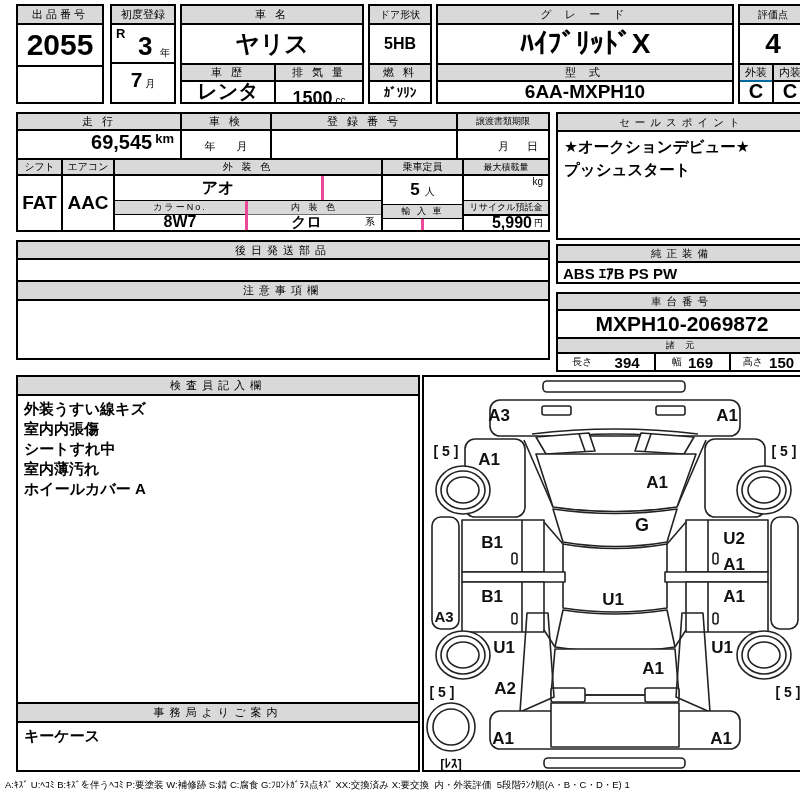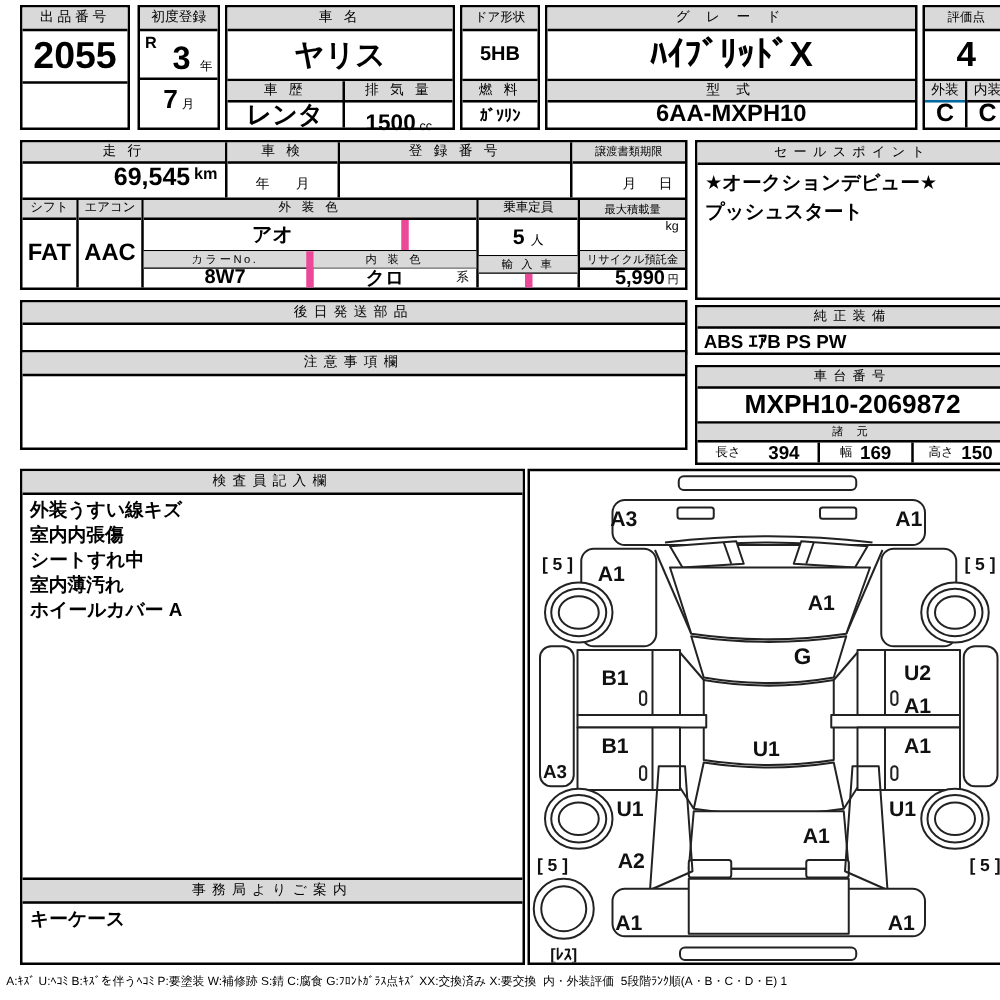--- a/index.html
+++ b/index.html
@@ -13,21 +13,21 @@
   .hdr.tight{letter-spacing:0;}.hdr.t10{font-size:10px;letter-spacing:0;}
   .hdr.t9{font-size:9px;letter-spacing:0;}.hdr.wide{letter-spacing:5px;}
   .row{display:flex;flex-direction:row;}
   .col{display:flex;flex-direction:column;}
   .c{display:flex;align-items:center;justify-content:center;}
   .e{display:flex;align-items:flex-start;justify-content:flex-end;}
   .b{font-weight:bold;}
   .f1{flex:1;min-height:0;min-width:0;}
   .br{border-right:2px solid #000;}
   .bb{border-bottom:2px solid #000;}
-  .br1{border-right:6px solid #ec4899;}
+  .br1{border-right:3px solid #ec4899;}
   .bb1{border-bottom:1px solid #000;}
   .rel{position:relative;}
   .lines{padding:3px 6px;font-weight:bold;font-size:15px;line-height:20px;}
   #legend{position:absolute;left:5px;top:779px;width:792px;font-size:9.5px;white-space:pre;letter-spacing:0;}
   svg text{font-family:"Liberation Sans","DejaVu Sans",sans-serif;font-weight:bold;fill:#111;}
   .shape{stroke:#222;fill:none;stroke-width:1.6;stroke-linejoin:round;}
   .shapef{stroke:#222;fill:#fff;stroke-width:1.6;stroke-linejoin:round;}
 </style>
 </head>
 <body>

